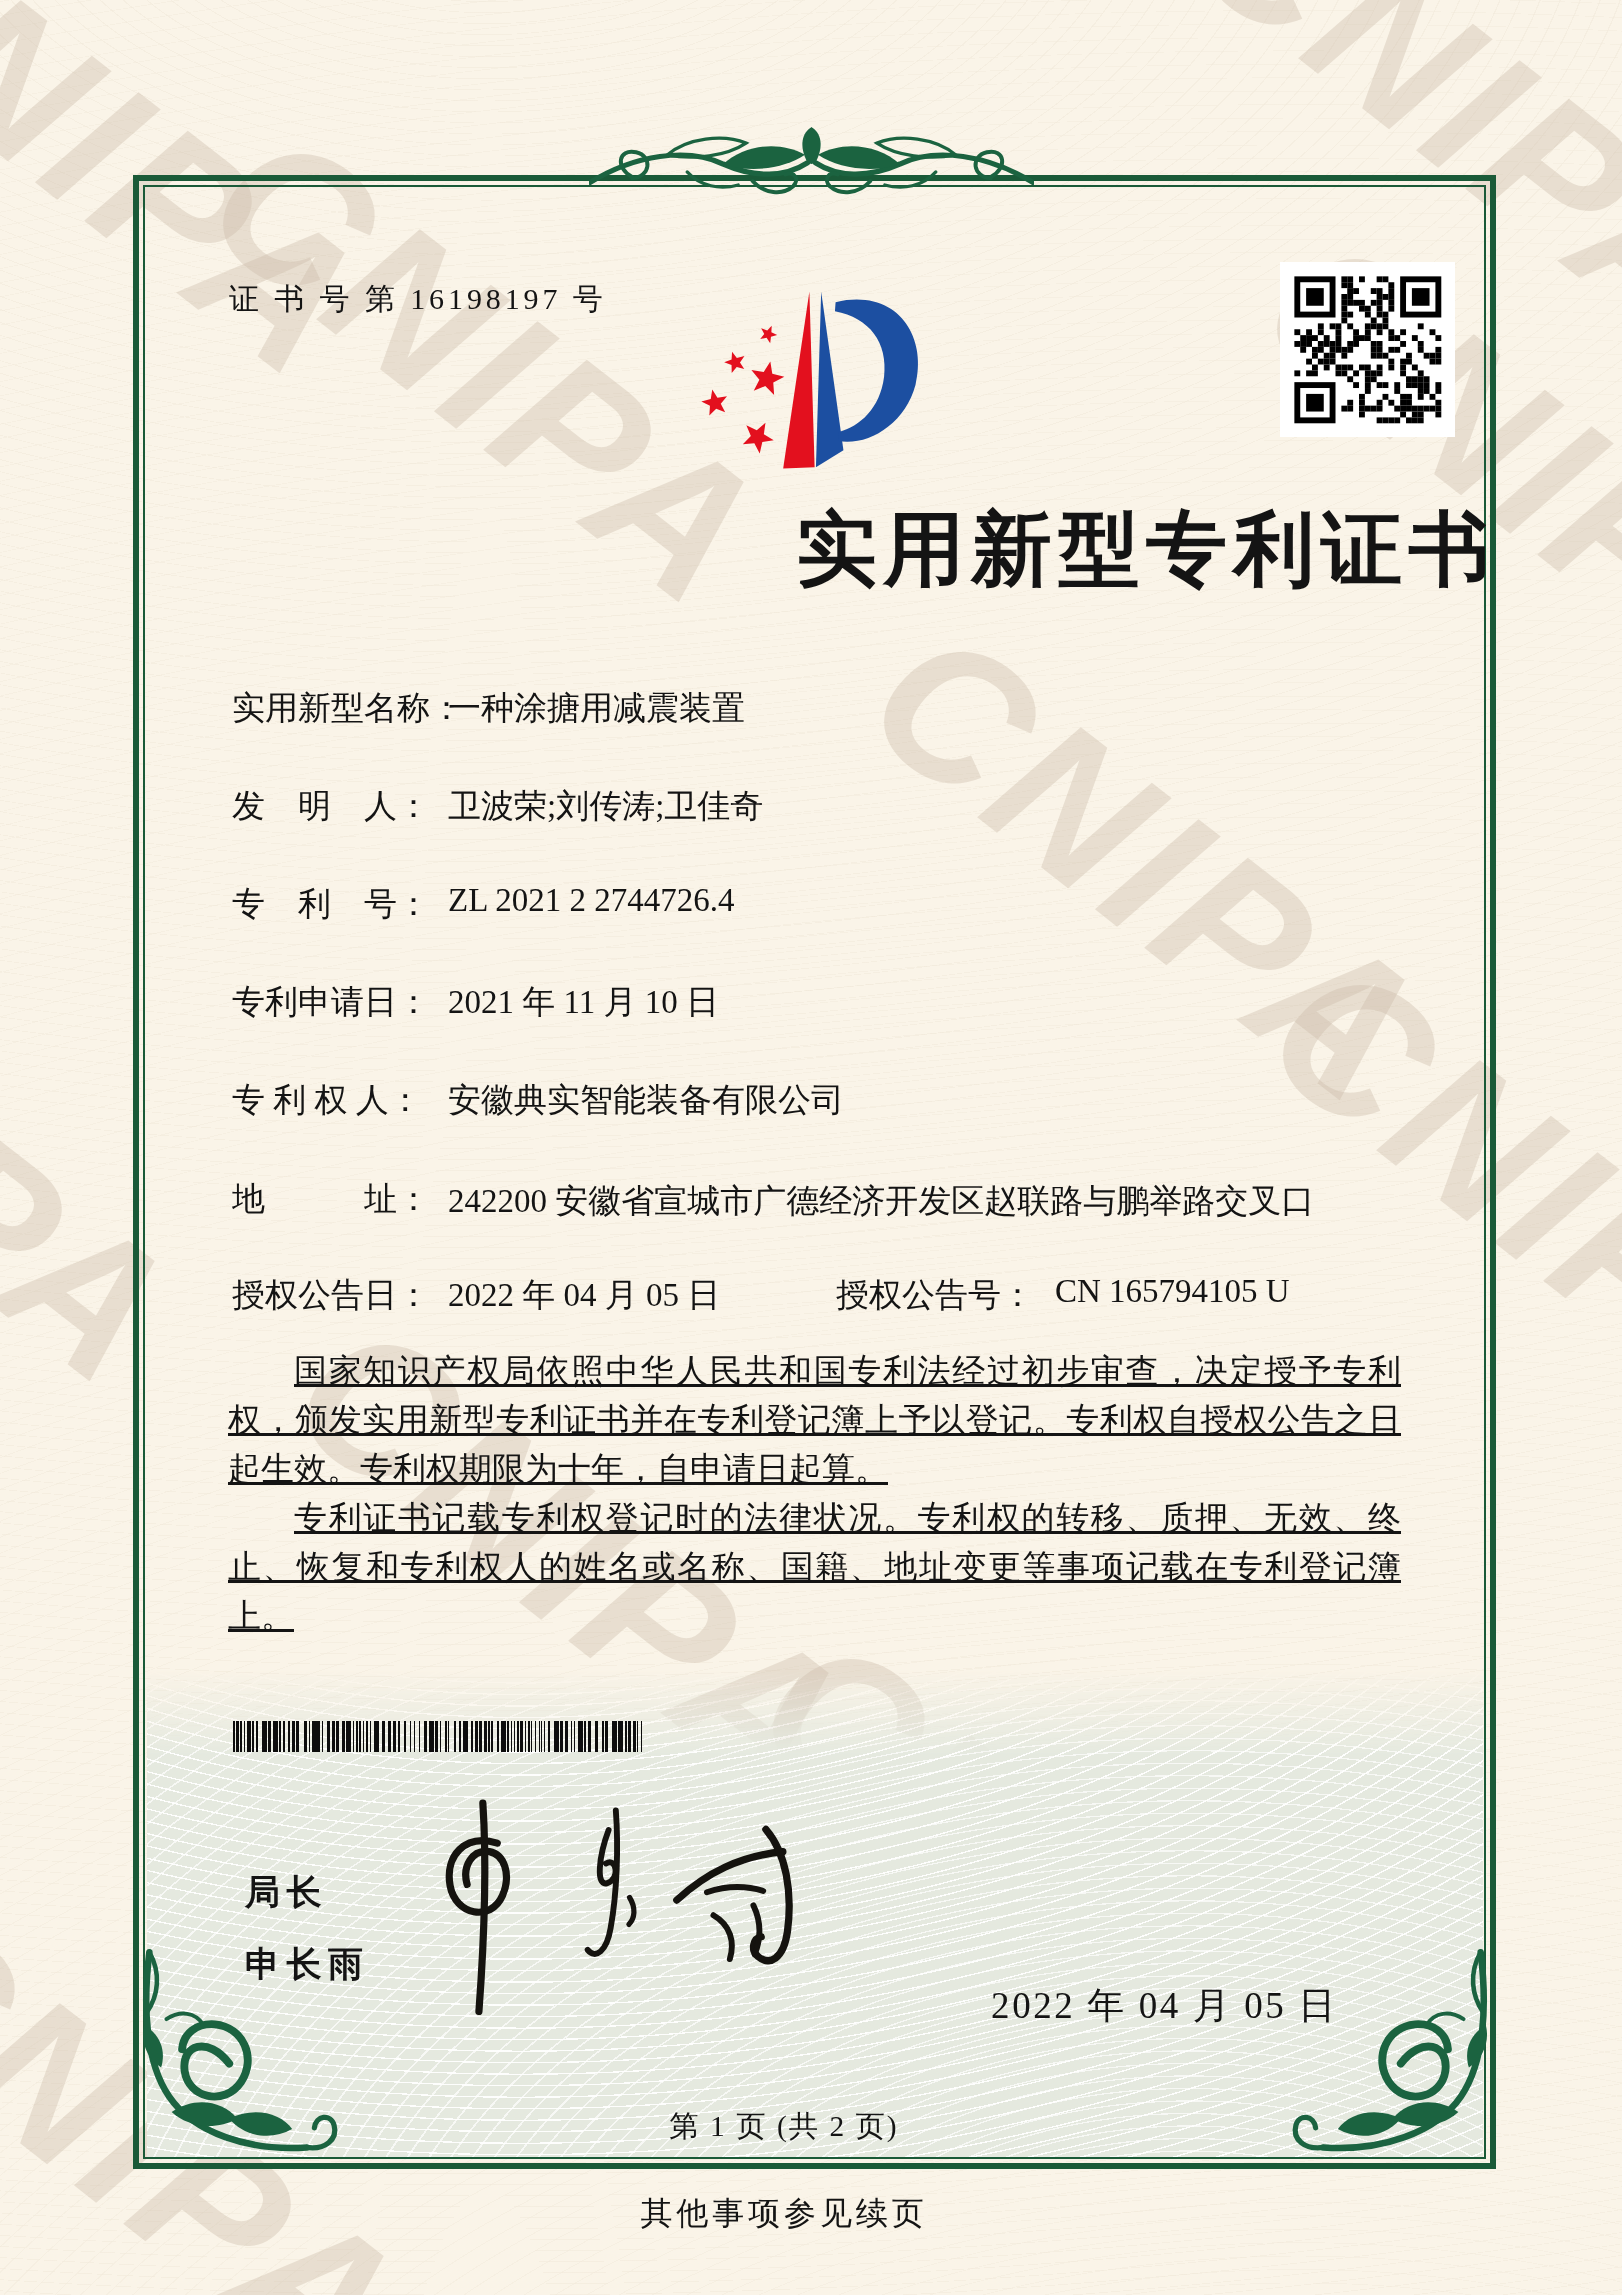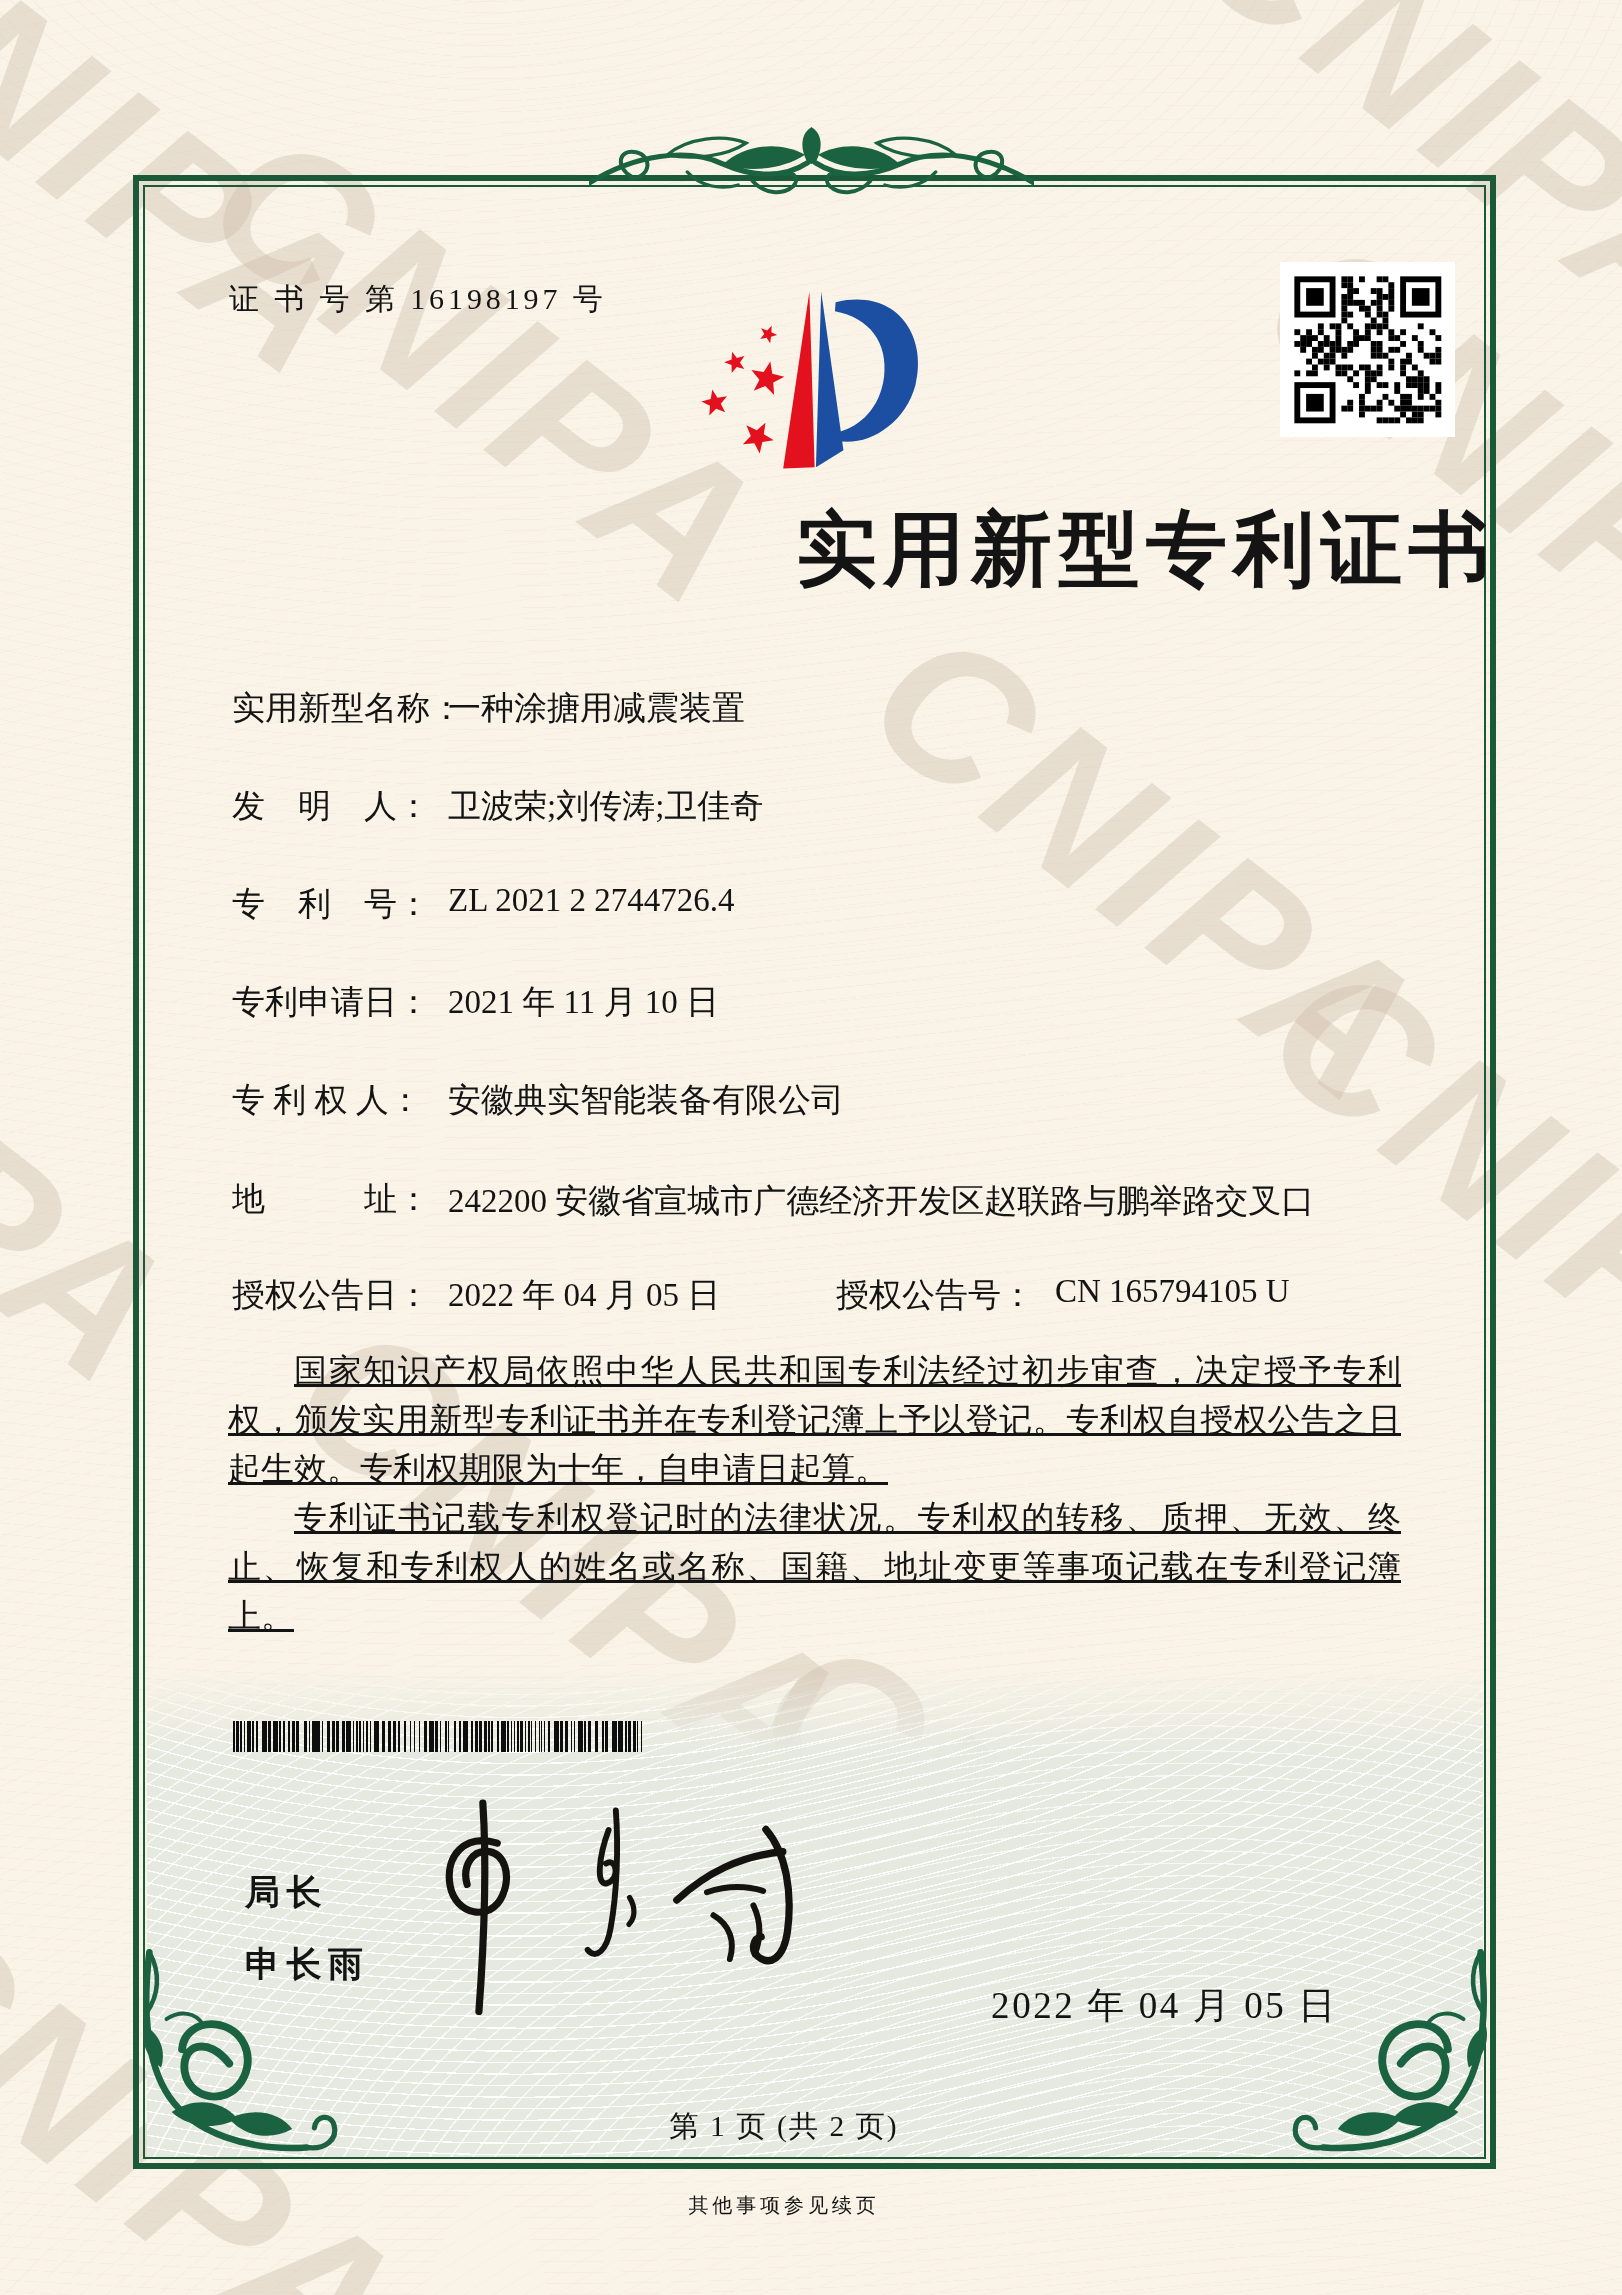--- a/index.html
+++ b/index.html
@@ -49,21 +49,21 @@
   .paras p{ margin:0; text-indent:2em; }
   .barcode{ position:absolute; left:233px; top:1721px; width:419px; height:31px; }
   .barcode i{ position:absolute; top:0; height:100%; background:#0d0d0d; }
   .sig-label{ position:absolute; left:245px; font-family:"Liberation Sans","DejaVu Sans",sans-serif;
               font-weight:700; font-size:35px; letter-spacing:6.5px; }
   .issue-date{ position:absolute; left:916px; top:1981px; width:497px; text-align:center;
                font-size:37px; letter-spacing:2.6px; }
   .reprint{ position:absolute; left:916px; top:2042px; width:497px; text-align:center;
             font-family:"Liberation Sans","DejaVu Sans",sans-serif; font-weight:700; font-size:27px; }
   .page-foot{ position:absolute; left:133px; top:2107px; width:1302px; text-align:center; font-size:29.4px; letter-spacing:2px; }
-  .cont-note{ position:absolute; left:133px; top:2192px; width:1302px; text-align:center; font-size:20px; letter-spacing:3.9px; }
+  .cont-note{ position:absolute; left:133px; top:2192px; width:1302px; text-align:center; font-size:32px; letter-spacing:3.9px; }
   .qr-wrap{ position:absolute; left:1280px; top:262px; width:175px; height:175px; background:#fff; }
   .logo{ position:absolute; left:694px; top:272px; }
   .ornament{ position:absolute; pointer-events:none; }
   svg .grn{ stroke:#1b6340; fill:none; stroke-linecap:round; }
   svg .grnf{ fill:#1b6340; stroke:none; }
 </style>
 </head>
 <body>
 
 <div class="page">

